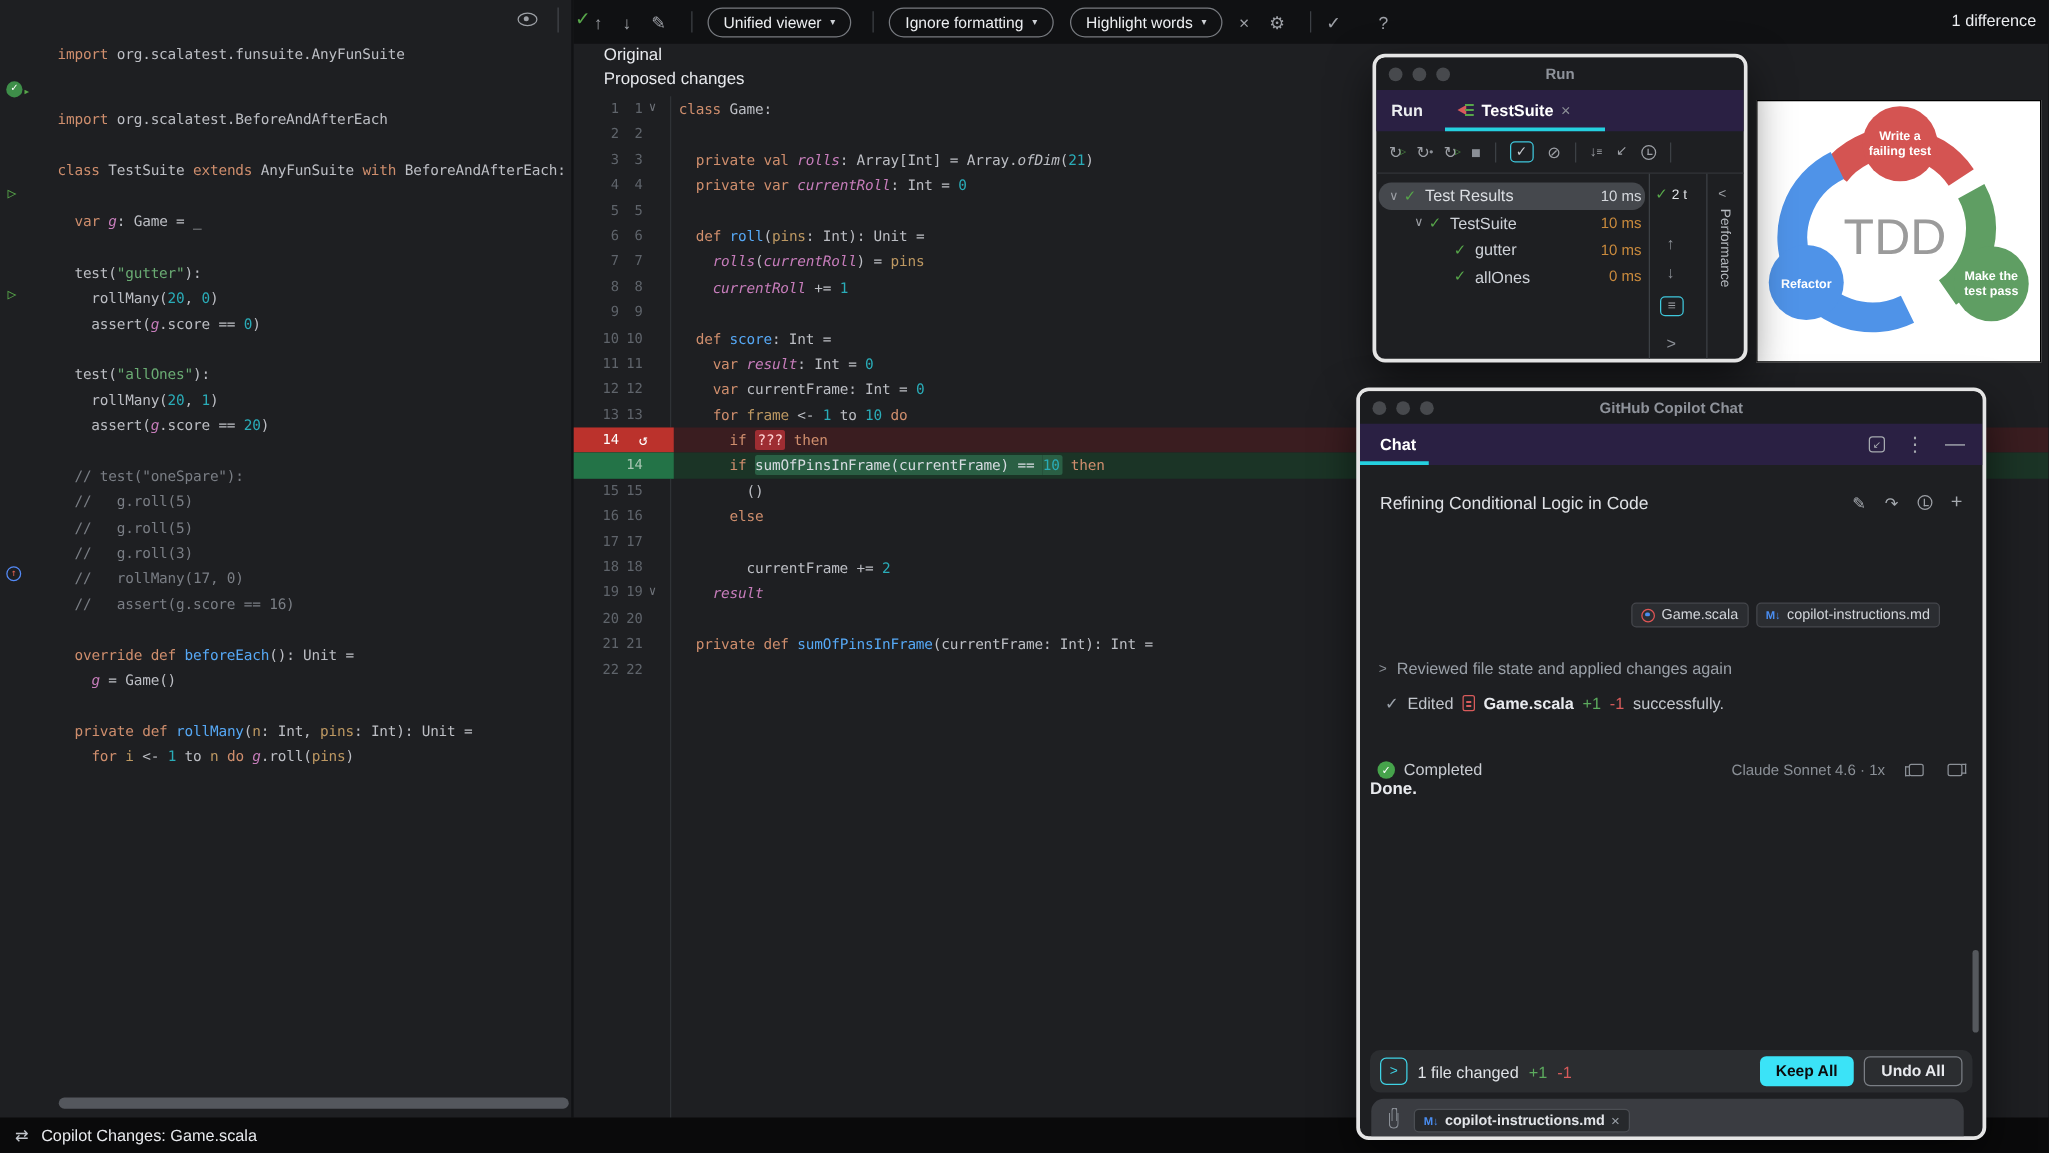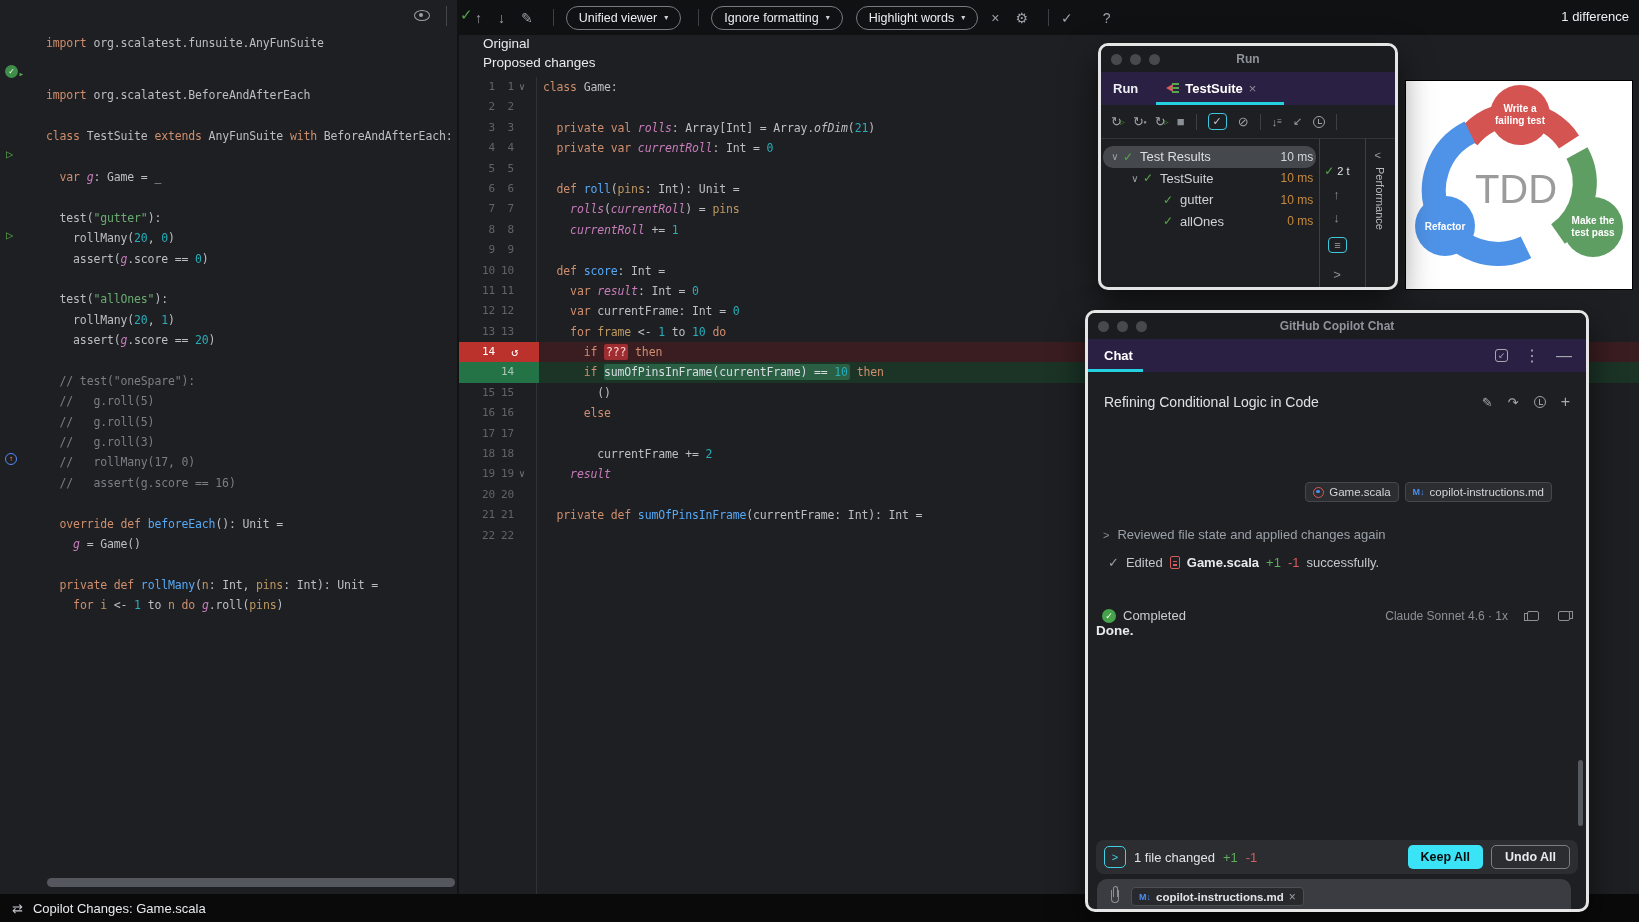--- a/index.html
+++ b/index.html
@@ -104,21 +104,21 @@
   .trow-sel::before{content:'';position:absolute;left:2px;right:3px;top:0;bottom:0;background:#45484d;border-radius:10px;}
   .trow>*{position:relative;}
   .tchev{width:16px;color:#9da0a6;font-size:10px;text-align:center;}
   .tcheck{width:17px;color:#57a64a;font-size:12px;}
   .tlabel{color:#ced2d8;font-size:13px;}
   .ttime{margin-left:auto;margin-right:6px;color:#c98a3d;font-size:12px;}
   .trow-sel .ttime{color:#d5d8dd;}
   .trow-sel .tlabel{color:#dcdfe3;}
   #run-side{width:46px;position:relative;border-right:1px solid #3c4045;}
   #run-count{position:absolute;left:4px;top:9px;color:#dfe2e6;font-size:11px;white-space:nowrap;
-     overflow:hidden;width:42px;margin-top:16px;}
+     overflow:hidden;width:42px;}
   #run-count .ck{color:#57a64a;font-size:12px;margin-right:3px;}
   .rs-ic{position:absolute;left:13px;color:#8b8f96;font-size:13px;cursor:pointer;}
   #run-perf{width:30px;position:relative;}
   #perf-collapse{position:absolute;left:9px;top:10px;color:#9da0a6;font-size:11px;cursor:pointer;}
   #perf-label{position:absolute;left:8px;top:28px;writing-mode:vertical-rl;color:#b6bac0;font-size:11px;}
   .rs-menu{position:absolute;left:8px;top:98px;border:1px solid #3fc8dd;border-radius:4px;
      padding:1px 5px;color:#9da0a6;font-size:11px;}
 
   
   #tdd{position:absolute;left:1405px;top:80px;width:228px;height:210px;background:#fff;

